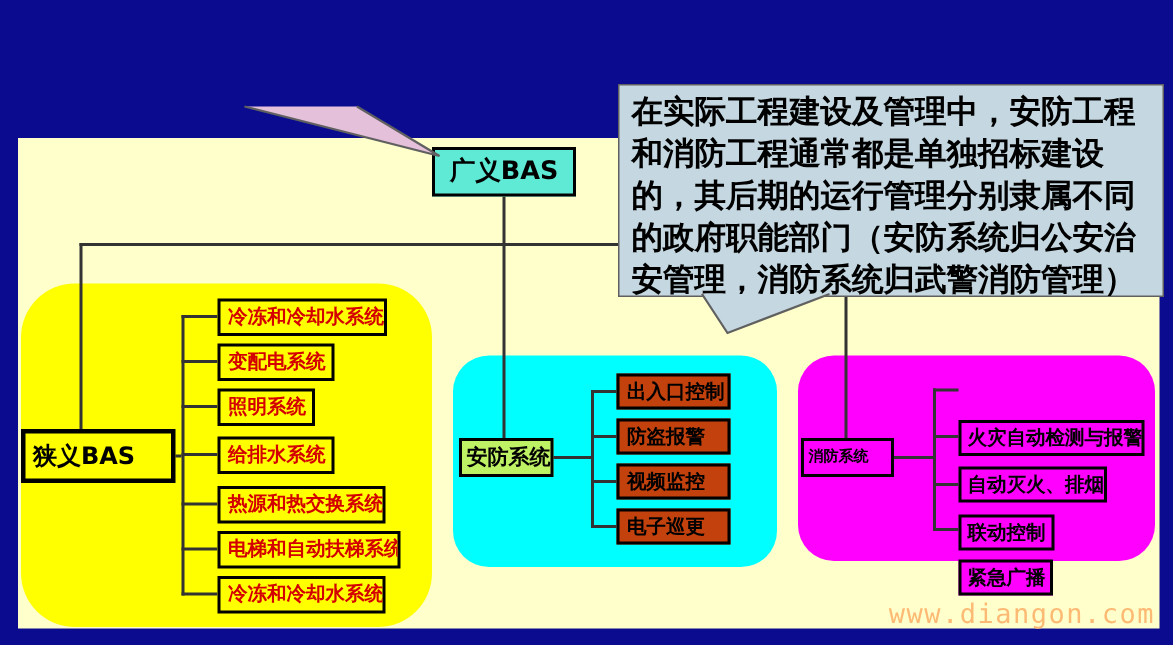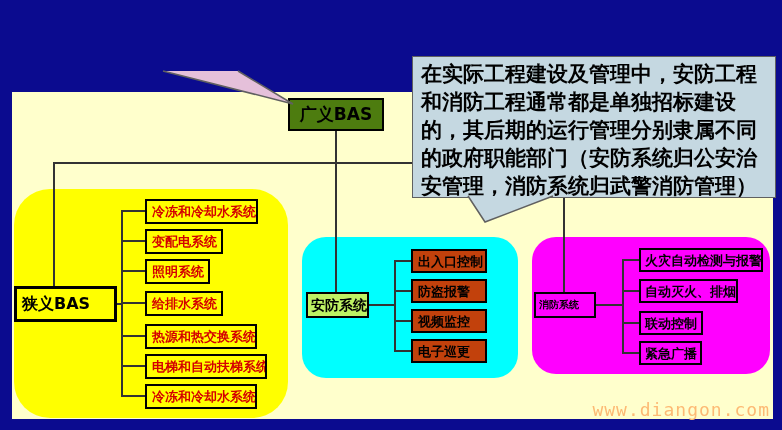--- a/index.html
+++ b/index.html
@@ -40,40 +40,40 @@
   .node {
     position: absolute;
     border: 2px solid #000;
     display: flex; align-items: center;
     font-weight: bold; color: #000;
     line-height: 1;
     white-space: nowrap; overflow: hidden;
   }
   .root-node {
     left: 288px; top: 98px; width: 96px; height: 33px;
-    background: #4d7c0f; justify-content: center;
+    background: #5eead4; justify-content: center;
     font-size: 17px;
   }
   .label-node { font-size: 15px; padding-left: 5px; }
   .label-yellow {
     left: 14px; top: 286px; width: 103px; height: 36px;
     background: #ffff00; border-width: 3px; font-size: 16px;
   }
   .label-cyan {
     left: 306px; top: 292px; width: 63px; height: 26px;
     background: #bef264; font-size: 14px; padding-left: 3px;
   }
   .label-magenta {
     left: 534px; top: 292px; width: 62px; height: 26px;
     background: #ff00ff; font-size: 10px; padding-left: 3px;
   }
   .item { font-size: 13px; padding-left: 5px; }
   .item-yellow { background: #ffff00; color: #d40000; height: 25px; left: 145px; }
   .item-cyan   { background: #c2410c; color: #000;   height: 24px; left: 411px; }
-  .item-magenta{ background: #ff00ff; color: #000;   height: 24px; left: 639px; padding-left: 4px; }
+  .item-magenta{ background: #ff00ff; color: #000;   height: 24px; left: 639px; padding-left: 4px; margin-top: 32px; }
 
   
   .callout {
     position: absolute;
     border: 1px solid #606060;
     color: #000;
     word-break: break-all;
   }
   .callout-top {
     left: 29px; top: 7px; width: 729px; height: 65px;

